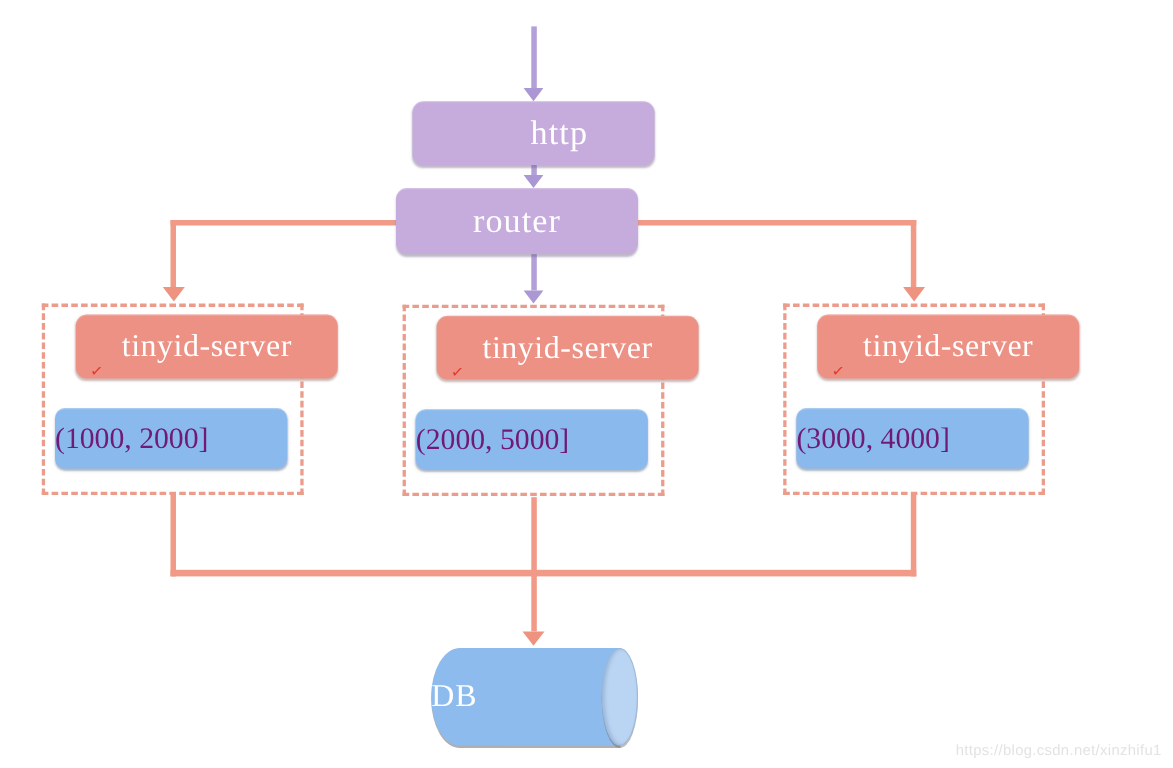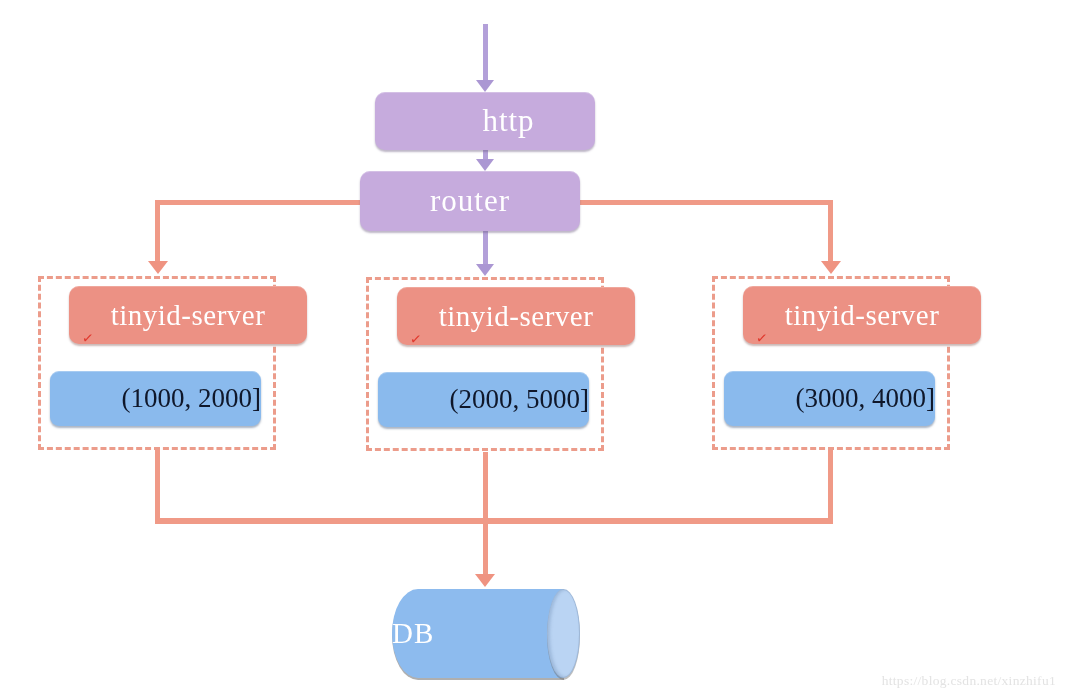--- a/index.html
+++ b/index.html
@@ -41,22 +41,22 @@
   .spell-mark{
     position:absolute;left:13px;bottom:-1px;
     color:#e0392e;font-size:14px;font-weight:bold;
     transform:rotate(6deg);line-height:1;
     font-family:"DejaVu Sans",sans-serif;
   }
   .range-box{
     position:absolute;left:9px;top:92px;width:211px;height:55px;border-radius:9px;
     background:#8abaed;
     box-shadow:0 2px 2px rgba(90,110,140,0.5), inset 0 1px 0 rgba(255,255,255,0.25);
-    display:flex;align-items:center;justify-content:flex-end;
-    color:#0f172a;font-size:27px;
+    display:flex;align-items:center;justify-content:flex-start;
+    color:#701a75;font-size:27px;
   }
   
   .db-body{
     position:absolute;z-index:2;left:392px;top:589px;width:172px;height:89px;
     background:#8dbbee;
     border-radius:26px 0 0 26px / 50% 0 0 50%;
     box-shadow:0 2px 0 rgba(110,110,110,0.55);
   }
   .db-cap{
     position:absolute;z-index:3;left:547px;top:589px;width:33px;height:89px;
@@ -67,21 +67,21 @@
   }
   .db-label{
     position:absolute;z-index:4;left:392px;top:589px;width:180px;height:89px;
     display:flex;align-items:center;justify-content:flex-start;
     color:#fff;font-size:29px;letter-spacing:1px;
   }
   
   .watermark{
     position:absolute;right:10px;bottom:9px;z-index:5;
     color:#e3e3e3;font-size:13.5px;letter-spacing:0.3px;
-    font-family:Liberation Serif, serif;
+    font-family:Liberation Sans, sans-serif;
   }
 </style>
 </head>
 <body>
 
 <div id="canvas">
 
   <div class="line purple-line" style="left:483px;top:24px;width:5px;height:56px;"></div>
   <div class="head-down purple" style="left:476px;top:80px;"></div>
 

